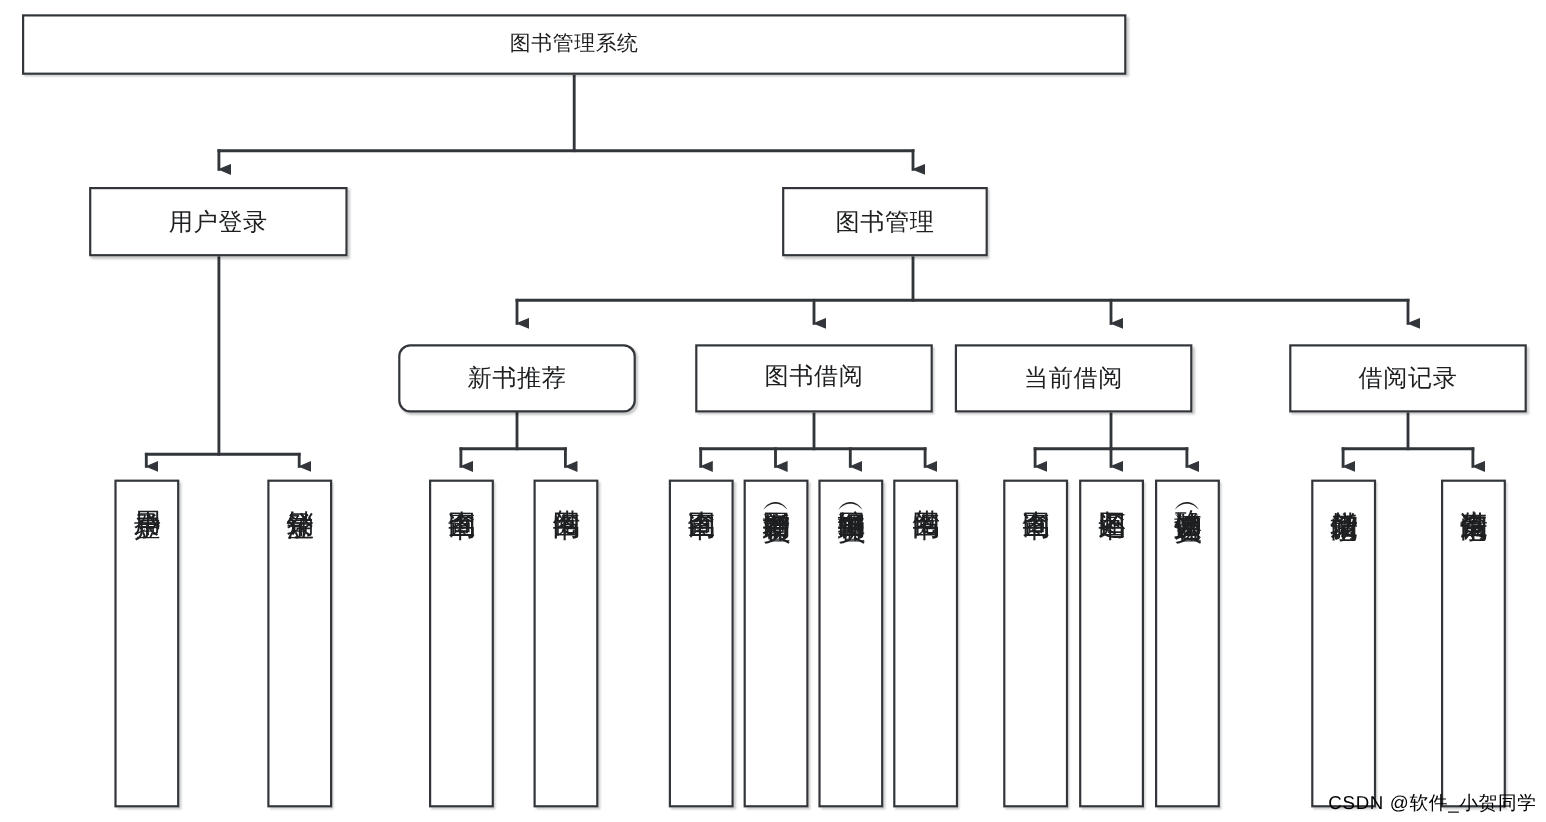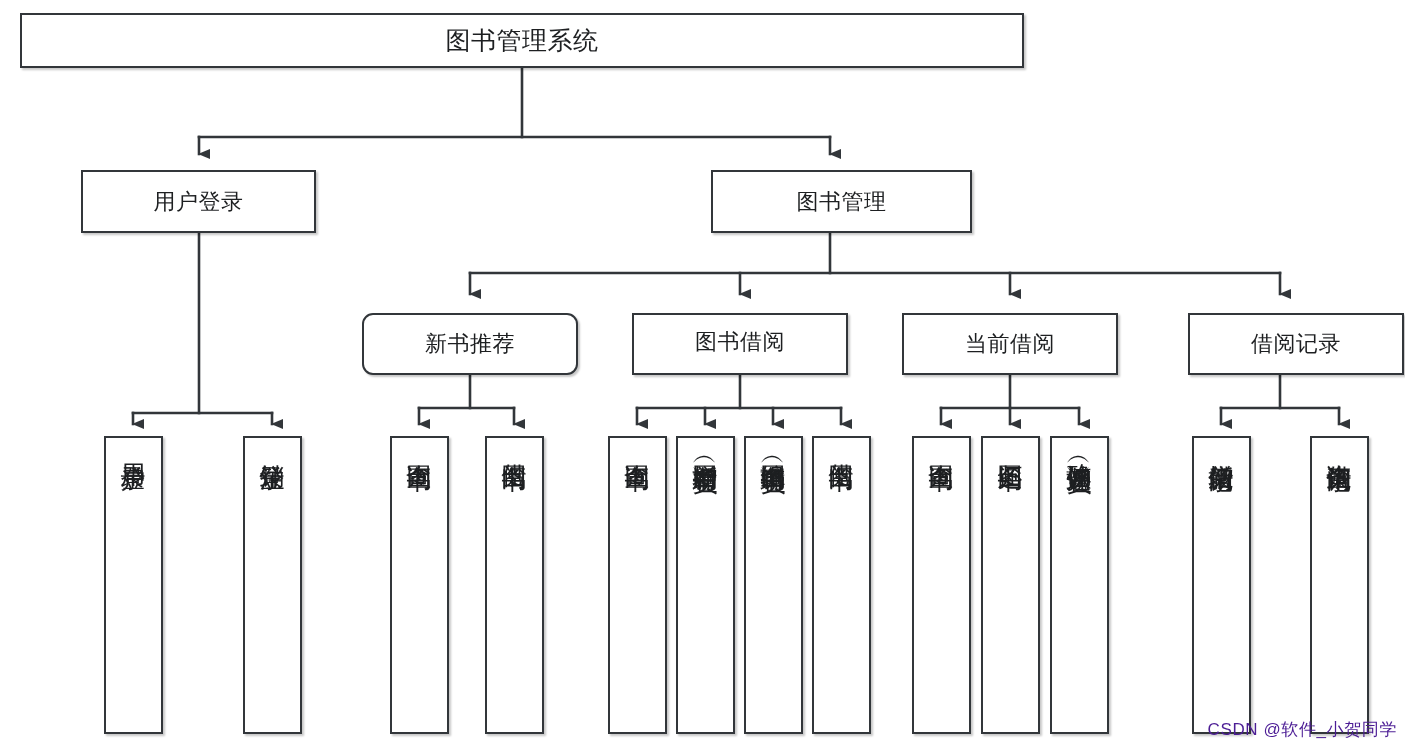--- a/index.html
+++ b/index.html
@@ -43,42 +43,42 @@
     text-align: center;
     line-height: 1.18;
     white-space: nowrap;
   }
   
   .node.h .label {
     font-size: 22px;
     letter-spacing: 0.5px;
   }
   .node.root .label {
-    font-size: 25px;
+    font-size: 19px;
   }
   
   .node.v {
     align-items: flex-start;
     justify-content: center;
     padding-top: 6px;
   }
   .node.v .label {
     writing-mode: vertical-rl;
     text-orientation: upright;
     font-size: 25px;
     line-height: 1.04;
     letter-spacing: 1px;
     white-space: nowrap;
   }
   .watermark {
     position: absolute;
     right: 8px;
     bottom: 6px;
     font-size: 17px;
-    color: #4c1d95;
+    color: #000000;
     letter-spacing: 0.6px;
     z-index: 5;
     white-space: nowrap;
     text-align: right;
   }
 </style>
 </head>
 <body>
 
 <div id="canvas">
@@ -135,37 +135,37 @@
   </svg>
 
   <div class="node h root" style="left:20px; top:13px; width:1004px; height:55px;">
     <span class="label">图书管理系统</span>
   </div>
 
   <div class="node h" style="left:81px; top:170px; width:235px; height:63px;">
     <span class="label">用户登录</span>
   </div>
 
-  <div class="node h" style="left:711px; top:170px; width:261px; height:63px;">
+  <div class="node h" style="left:711px; top:170px; width:187px; height:63px;">
     <span class="label">图书管理</span>
   </div>
 
   <div class="node h" style="left:362px; top:313px; width:216px; height:62px;border-radius:11px;">
     <span class="label">新书推荐</span>
   </div>
 
   <div class="node h" style="left:632px; top:313px; width:216px; height:62px;font-family:Liberation Mono, monospace;">
     <span class="label">图书借阅</span>
   </div>
 
-  <div class="node h" style="left:902px; top:313px; width:216px; height:62px;">
+  <div class="node h" style="left:868px; top:313px; width:216px; height:62px;">
     <span class="label">当前借阅</span>
   </div>
 
-  <div class="node h" style="left:1172px; top:313px; width:216px; height:62px;margin-left:16px;">
+  <div class="node h" style="left:1172px; top:313px; width:216px; height:62px;">
     <span class="label">借阅记录</span>
   </div>
 
   <div class="node v" style="left:104px; top:436px; width:59px; height:298px;">
     <span class="label">用户登录</span>
   </div>
 
   <div class="node v" style="left:243px; top:436px; width:59px; height:298px;">
     <span class="label">注销登录</span>
   </div>

